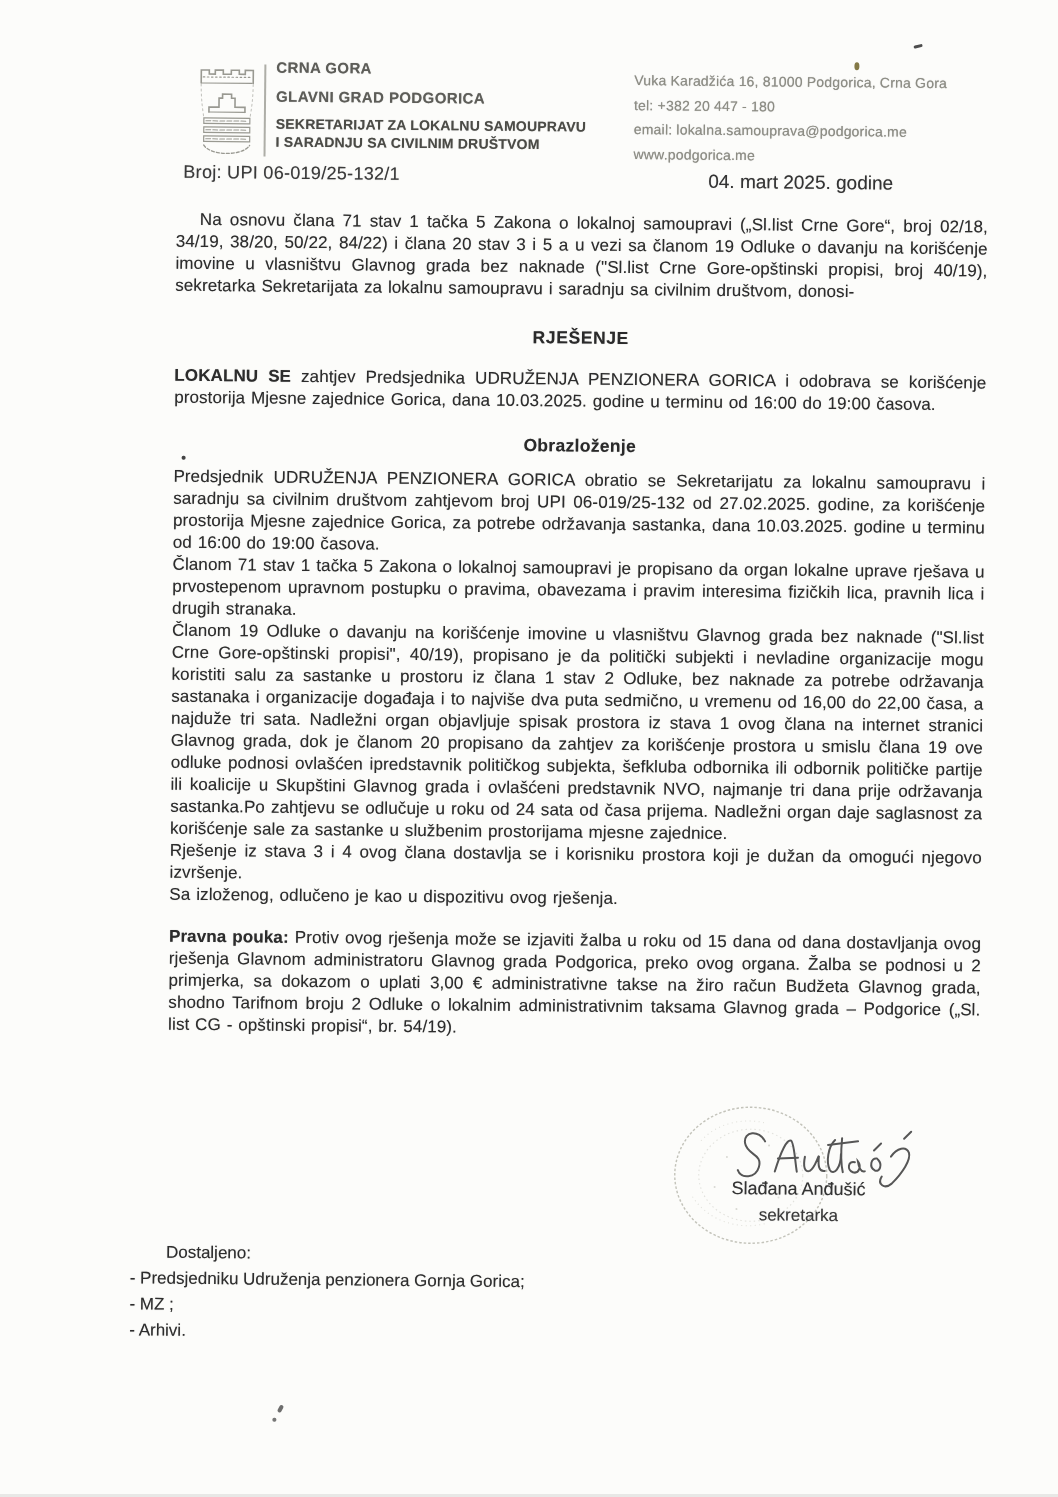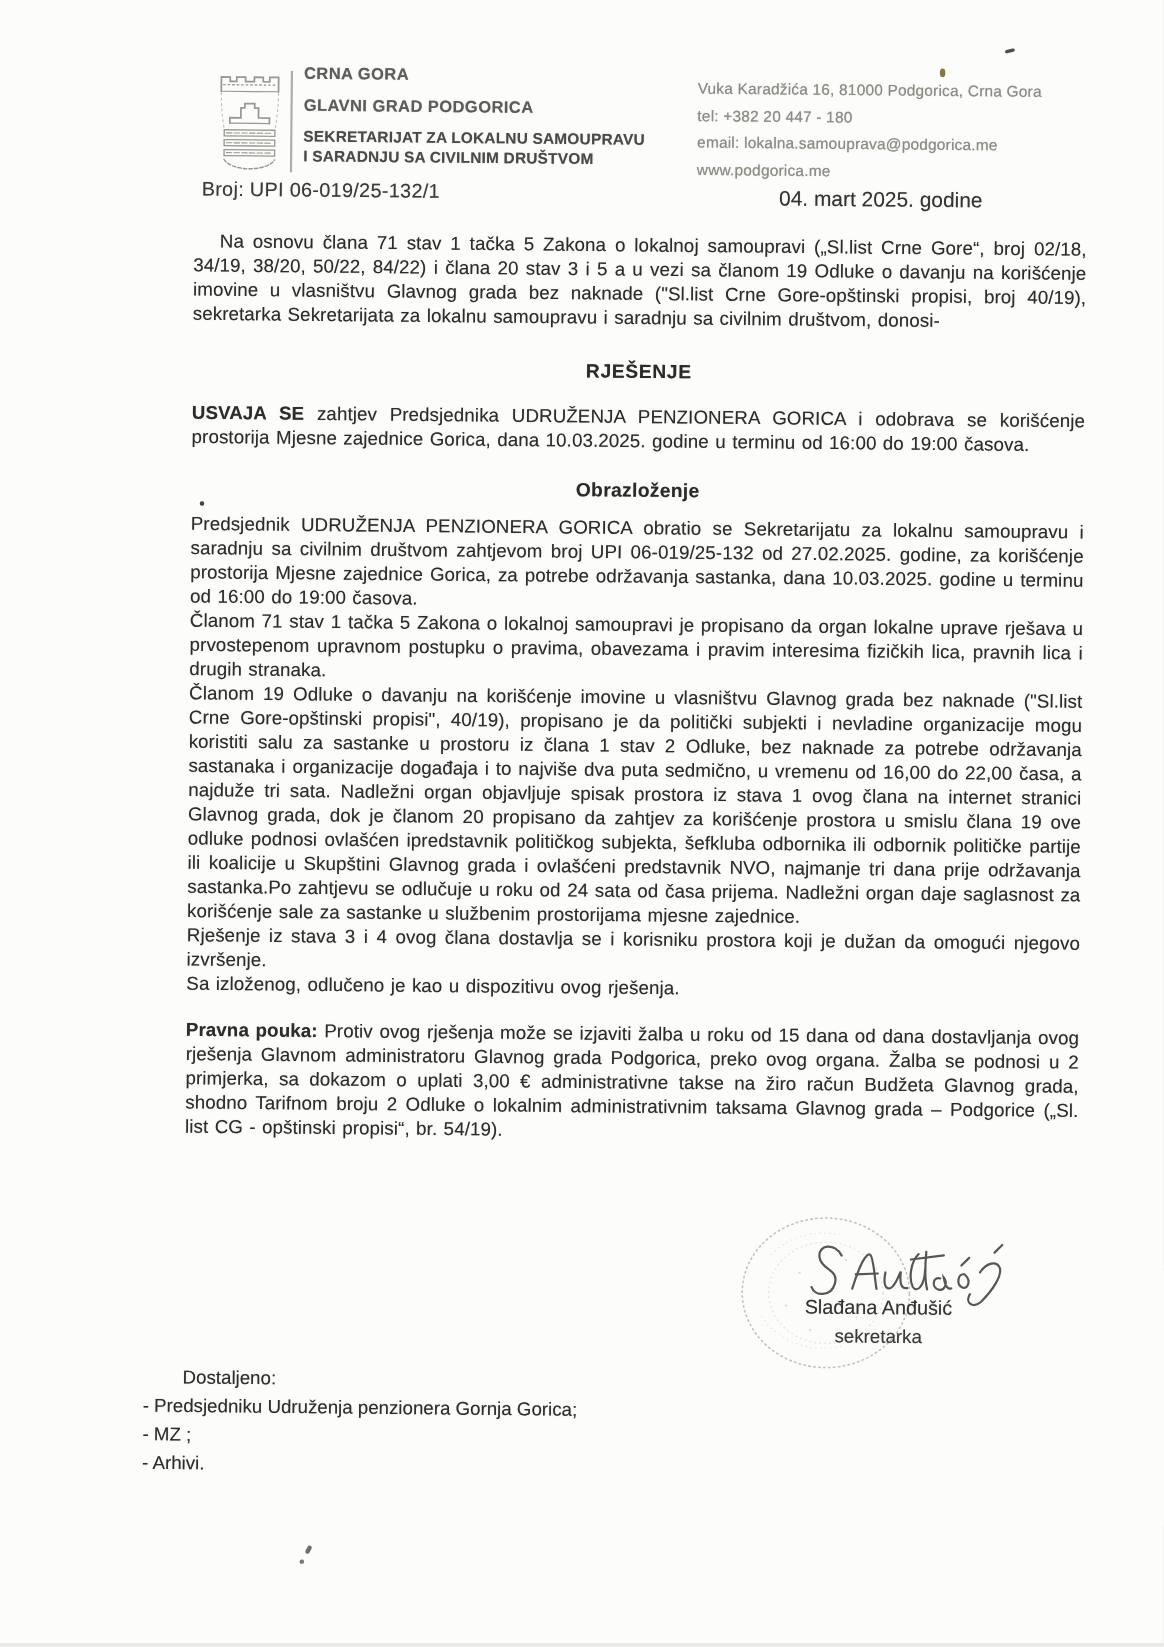--- a/index.html
+++ b/index.html
@@ -106,21 +106,21 @@
     </div>
 
     <div class="ref-number">Broj: UPI 06-019/25-132/1</div>
     <div class="doc-date">04. mart 2025. godine</div>
 
     <main class="body-text">
       <p class="intro">Na osnovu člana 71 stav 1 tačka 5 Zakona o lokalnoj samoupravi („Sl.list Crne Gore“, broj 02/18, 34/19, 38/20, 50/22, 84/22) i člana 20 stav 3 i 5 a u vezi sa članom 19 Odluke o davanju na korišćenje imovine u vlasništvu Glavnog grada bez naknade ("Sl.list Crne Gore-opštinski propisi, broj 40/19), sekretarka Sekretarijata za lokalnu samoupravu i saradnju sa civilnim društvom, donosi-</p>
 
       <h1 class="doc-title">RJEŠENJE</h1>
 
-      <p class="dispositive"><span class="lead">USVAJA SE</span><span> zahtjev Predsjednika UDRUŽENJA PENZIONERA GORICA i odobrava se korišćenje prostorija Mjesne zajednice Gorica, dana 10.03.2025. godine u terminu od 16:00 do 19:00 časova.</span></p>
+      <p class="dispositive"><span class="lead">LOKALNU SE</span><span> zahtjev Predsjednika UDRUŽENJA PENZIONERA GORICA i odobrava se korišćenje prostorija Mjesne zajednice Gorica, dana 10.03.2025. godine u terminu od 16:00 do 19:00 časova.</span></p>
 
       <h2 class="section-heading">Obrazloženje</h2>
 
       <p>Predsjednik UDRUŽENJA PENZIONERA GORICA obratio se Sekretarijatu za lokalnu samoupravu i saradnju sa civilnim društvom zahtjevom broj UPI 06-019/25-132 od 27.02.2025. godine, za korišćenje prostorija Mjesne zajednice Gorica, za potrebe održavanja sastanka, dana 10.03.2025. godine u terminu od 16:00 do 19:00 časova.</p>
       <p>Članom 71 stav 1 tačka 5 Zakona o lokalnoj samoupravi je propisano da organ lokalne uprave rješava u prvostepenom upravnom postupku o pravima, obavezama i pravim interesima fizičkih lica, pravnih lica i drugih stranaka.</p>
       <p>Članom 19 Odluke o davanju na korišćenje imovine u vlasništvu Glavnog grada bez naknade ("Sl.list Crne Gore-opštinski propisi", 40/19), propisano je da politički subjekti i nevladine organizacije mogu koristiti salu za sastanke u prostoru iz člana 1 stav 2 Odluke, bez naknade za potrebe održavanja sastanaka i organizacije događaja i to najviše dva puta sedmično, u vremenu od 16,00 do 22,00 časa, a najduže tri sata. Nadležni organ objavljuje spisak prostora iz stava 1 ovog člana na internet stranici Glavnog grada, dok je članom 20 propisano da zahtjev za korišćenje prostora u smislu člana 19 ove odluke podnosi ovlašćen ipredstavnik političkog subjekta, šefkluba odbornika ili odbornik političke partije ili koalicije u Skupštini Glavnog grada i ovlašćeni predstavnik NVO, najmanje tri dana prije održavanja sastanka.Po zahtjevu se odlučuje u roku od 24 sata od časa prijema. Nadležni organ daje saglasnost za korišćenje sale za sastanke u službenim prostorijama mjesne zajednice.</p>
       <p>Rješenje iz stava 3 i 4 ovog člana dostavlja se i korisniku prostora koji je dužan da omogući njegovo izvršenje.</p>
       <p>Sa izloženog, odlučeno je kao u dispozitivu ovog rješenja.</p>
 
       <p class="legal"><span class="lead">Pravna pouka:</span><span> Protiv ovog rješenja može se izjaviti žalba u roku od 15 dana od dana dostavljanja ovog rješenja Glavnom administratoru Glavnog grada Podgorica, preko ovog organa. Žalba se podnosi u 2 primjerka, sa dokazom o uplati 3,00 € administrativne takse na žiro račun Budžeta Glavnog grada, shodno Tarifnom broju 2 Odluke o lokalnim administrativnim taksama Glavnog grada – Podgorice („Sl. list CG - opštinski propisi“, br. 54/19).</span></p>

